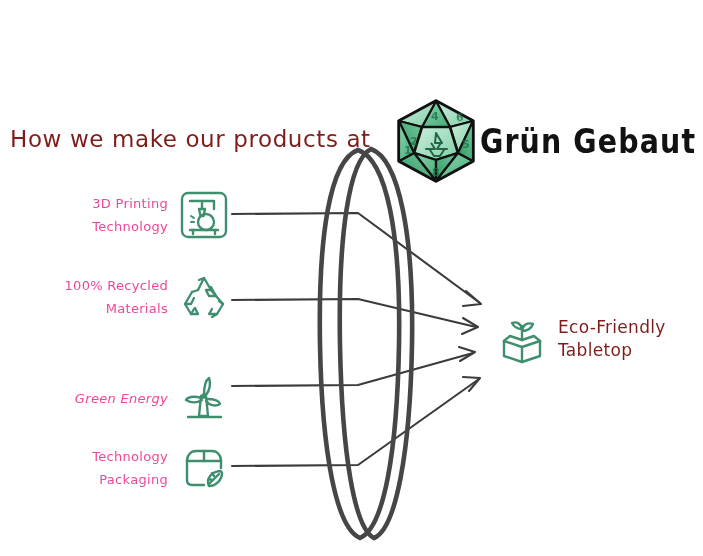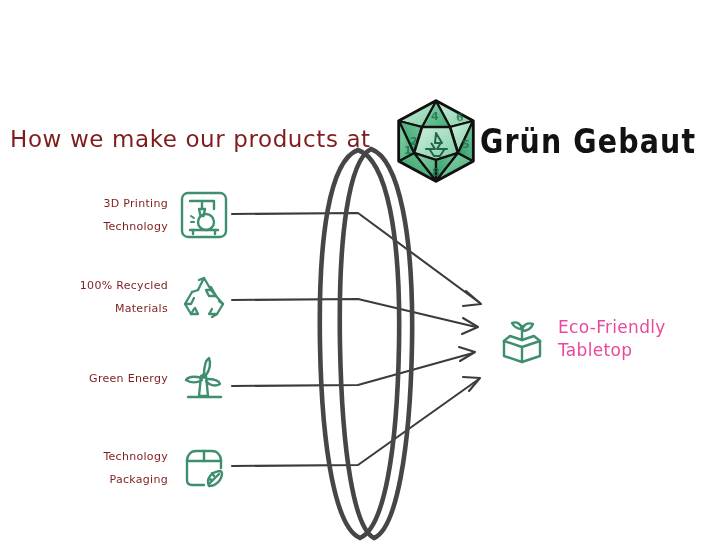--- a/index.html
+++ b/index.html
@@ -25,38 +25,38 @@
     font-size:34px;color:#121212;
     font-family:"DejaVu Sans Condensed","Liberation Sans Narrow","Liberation Sans",sans-serif;
     font-weight:700;letter-spacing:1.2px;white-space:nowrap;
     transform:scaleX(.93);transform-origin:left center;
   }
 
   
   .row{position:absolute;height:64px;}
   .row-label{
     position:absolute;right:62px;top:50%;transform:translateY(-50%);
-    text-align:right;font-size:11px;line-height:23px;color:#7f1d1d;
+    text-align:right;font-size:13px;line-height:23px;color:#ec4899;
     white-space:pre-line;letter-spacing:.3px;
   }
   .row-icon{
     position:absolute;right:0;top:50%;transform:translateY(-50%);
     width:52px;height:52px;
   }
   #row-print{left:0;top:183px;width:230px;}
   #row-recycle{left:0;top:265px;width:230px;}
-  #row-energy{left:0;top:346px;width:230px;}
+  #row-energy{left:0;top:366px;width:230px;font-style:italic;}
   #row-package{left:0;top:436px;width:230px;}
 
   
   #output{position:absolute;left:496px;top:305px;width:200px;height:68px;}
   #output-icon{position:absolute;left:0;top:8px;width:52px;height:52px;}
   #output-label{
     position:absolute;left:62px;top:50%;transform:translateY(-50%);
-    font-size:17px;line-height:23px;color:#ec4899;white-space:pre-line;
+    font-size:17px;line-height:23px;color:#7f1d1d;white-space:pre-line;
     letter-spacing:.3px;
   }
 
   
   #flow{position:absolute;left:0;top:0;width:703px;height:556px;pointer-events:none;}
   .lens-stroke{fill:none;stroke:#464646;stroke-width:4.6;stroke-linecap:round;}
   .flow-line{fill:none;stroke:#3b3b3b;stroke-width:2.1;stroke-linecap:round;stroke-linejoin:round;}
   .arrow-head{fill:none;stroke:#3b3b3b;stroke-width:2.1;stroke-linecap:round;stroke-linejoin:round;}
 </style>
 </head>

